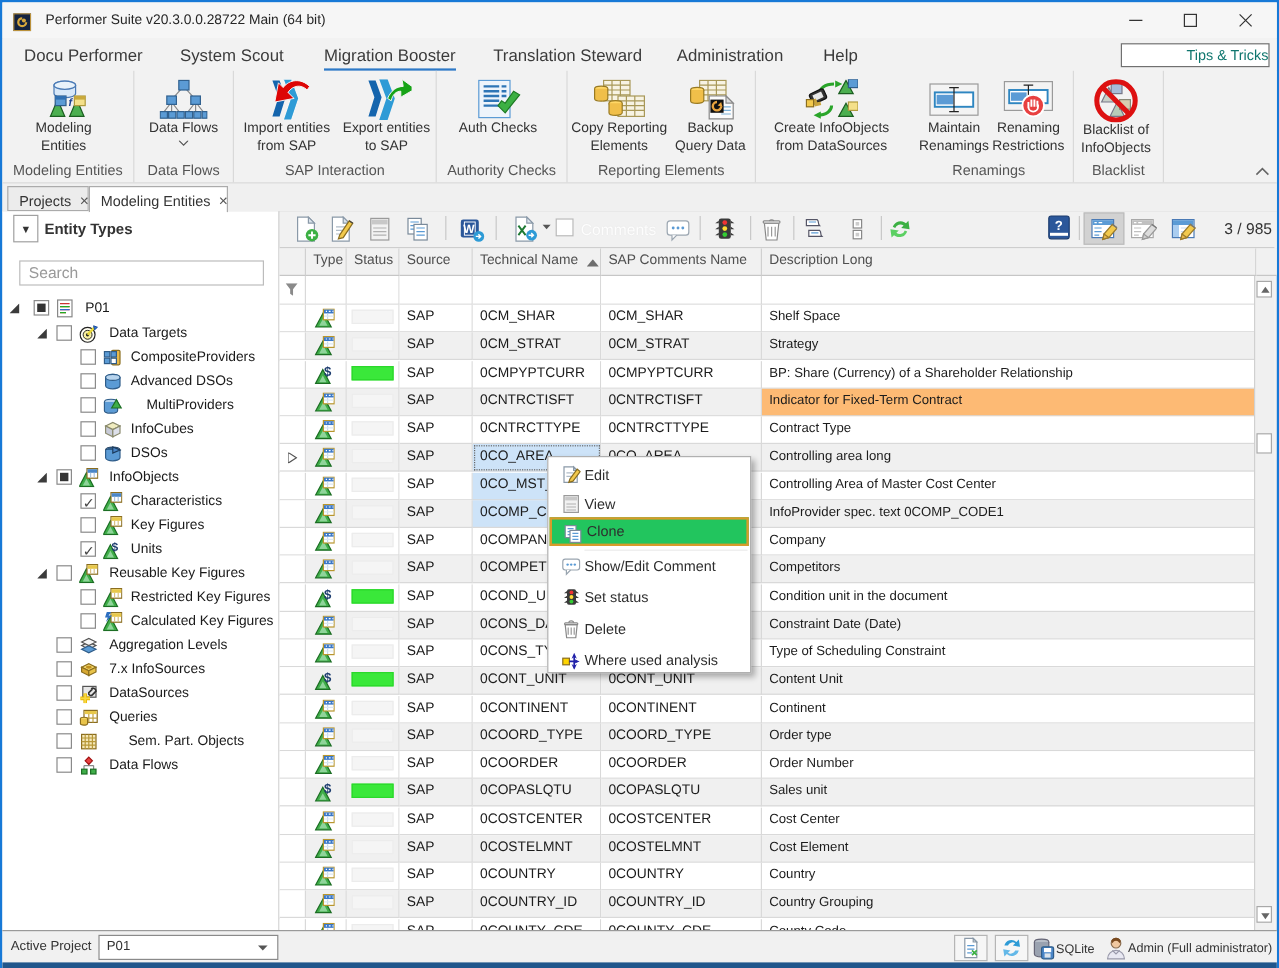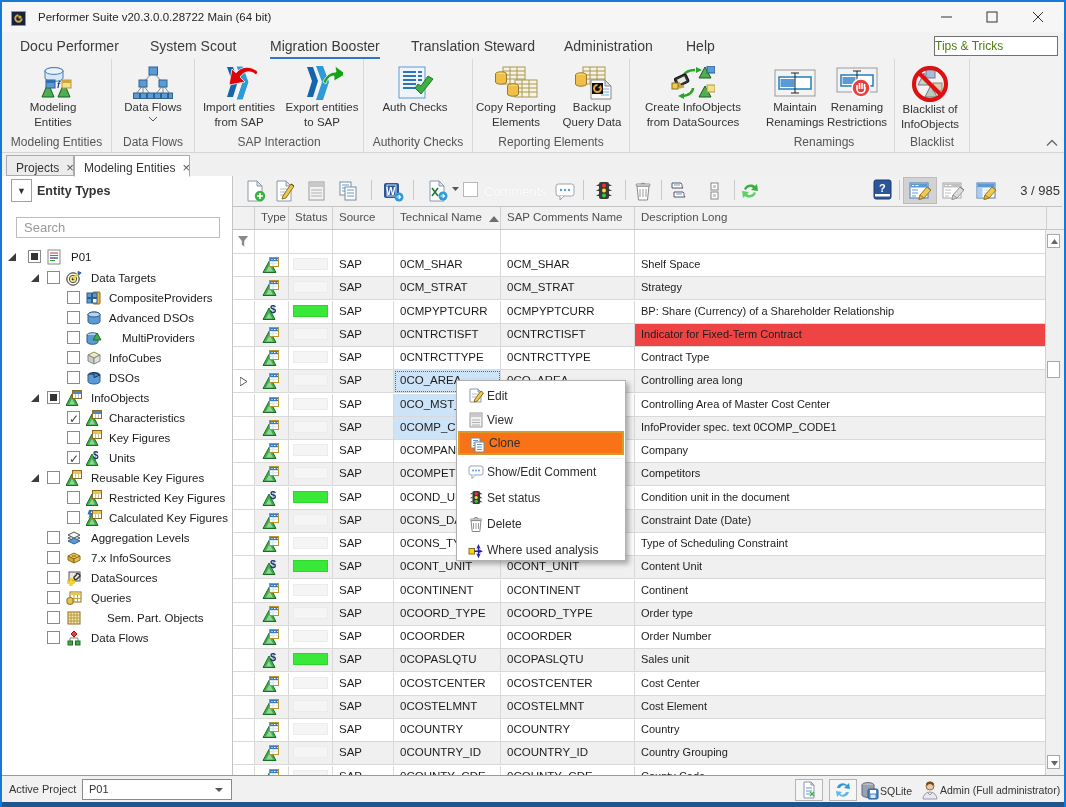--- a/index.html
+++ b/index.html
@@ -7,21 +7,21 @@
 #win { position:absolute; inset:0; background:#f1f1f1; border-left:2px solid #1779d7; border-right:2px solid #1779d7; border-top:2px solid #1779d7; }
 .abs { position:absolute; }
 
 #titlebar { position:absolute; left:0; top:0; right:0; height:30px; background:#f6f6f6; }
 #appicon { position:absolute; left:9px; top:9px; width:15px; height:15px; }
 #title { position:absolute; left:36px; top:9px; font-size:11.5px; color:#262626; }
 .winbtn { position:absolute; top:0; width:45px; height:29px; color:#333; text-align:center; }
 
 #menubar { position:absolute; left:0; top:30px; right:0; height:27px; background:#f2f2f2; }
 .menuitem { position:absolute; top:6px; font-size:14px; color:#3b3b3b; }
-#tips { position:absolute; right:6px; top:4px; width:124px; height:20px; border:1px solid #707070; background:#fff; font-size:12px; color:#4d7c0f; text-align:left; line-height:18px; }
+#tips { position:absolute; right:6px; top:4px; width:124px; height:20px; border:1px solid #707070; background:#fff; font-size:12px; color:#0f766e; text-align:right; line-height:18px; }
 
 #ribbon { position:absolute; left:0; top:57px; right:0; height:94px; background:#f2f2f2; border-bottom:1px solid #d5d5d5; }
 .rgroup { position:absolute; top:0; bottom:0; border-right:1px solid #d9d9d9; }
 .rlabel { position:absolute; bottom:3px; left:0; right:0; text-align:center; font-size:12px; color:#555; }
 .rbtn { position:absolute; top:4px; text-align:center; font-size:11.5px; color:#333; line-height:14.5px; }
 .rbtn svg { display:block; margin:2px auto 0px; }
 
 #tabrow { position:absolute; left:0; top:151px; right:0; height:24px; background:#f0f0f0; border-bottom:1px solid #bdbdbd; box-sizing:content-box; height:23px; }
 .tab { position:absolute; top:2px; height:21px; font-size:12px; color:#333; padding:4px 0 0 9px; white-space:nowrap; }
 .tab .x { color:#555; margin-left:7px; font-size:13px; }
@@ -753,21 +753,21 @@
           <svg width="17" height="17" viewBox="0 0 17 17" style="position:absolute;left:7px;top:3px;">
             <use href="#i-gchar"></use>
           </svg>
         </div>
 <div class="cell" style="left:56px;width:44px;background:#f0f0f0;">
           <div style="position:absolute;left:4px;top:4px;width:35px;height:12px;background:#f5f5f5;border:1px solid #ececec;"></div>
         </div>
 <div class="cell" style="left:100px;width:61px;background:#f0f0f0;">SAP</div>
 <div class="cell" style="left:161px;width:107px;background:#f0f0f0;">0CNTRCTISFT</div>
 <div class="cell" style="left:268px;width:134px;background:#f0f0f0;">0CNTRCTISFT</div>
-<div class="cell" style="left:402px;width:412px;background:#ef4444;font-size:11px;">Indicator for Fixed-Term Contract</div>
+<div class="cell" style="left:402px;width:412px;background:#fdba74;font-size:11px;">Indicator for Fixed-Term Contract</div>
 </div>
 <div class="row" style="top:140.0px;">
 <div class="cell" style="left:0;width:22px;background:#fff;"></div>
 <div class="cell" style="left:22px;width:34px;background:#fff;">
           <svg width="17" height="17" viewBox="0 0 17 17" style="position:absolute;left:7px;top:3px;">
             <use href="#i-gchar"></use>
           </svg>
         </div>
 <div class="cell" style="left:56px;width:44px;background:#fff;">
           <div style="position:absolute;left:4px;top:4px;width:35px;height:12px;background:#f5f5f5;border:1px solid #ececec;"></div>
@@ -1072,21 +1072,21 @@
 <span class="mtext">Edit</span>
       </div>
 <div class="mitem" style="top:27px;">
 <svg class="mico" viewBox="0 0 16 16">
           <rect x="2" y="1" width="12" height="14" fill="#f2f2f2" stroke="#9a9a9a"></rect>
           <rect x="3" y="2" width="10" height="3" fill="#c8c8c8"></rect>
           <path d="M4 8 h8 M4 10.5 h8 M4 13 h8" stroke="#b0b0b0"></path>
         </svg>
 <span class="mtext">View</span>
       </div>
-<div class="mitem" style="top:50px;background:#f97316;border:2px solid #d89b2b;height:24px;line-height:21px;">
+<div class="mitem" style="top:50px;background:#22c55e;border:2px solid #d89b2b;height:24px;line-height:21px;">
 <svg class="mico" viewBox="0 0 16 16">
           <rect x="1" y="1" width="9" height="10" fill="#fff" stroke="#7a8a9a"></rect>
           <path d="M3 3.5 h5 M3 6 h5 M3 8.5 h5" stroke="#5b9bd5"></path>
           <rect x="5" y="5" width="9" height="10" fill="#fff" stroke="#7a8a9a"></rect>
           <path d="M7 7.5 h5 M7 10 h5 M7 12.5 h5" stroke="#5b9bd5"></path>
         </svg>
 <span class="mtext">Clone</span>
       </div>
 <div class="mitem" style="top:79px;">
 <svg class="mico" viewBox="0 0 16 16">

